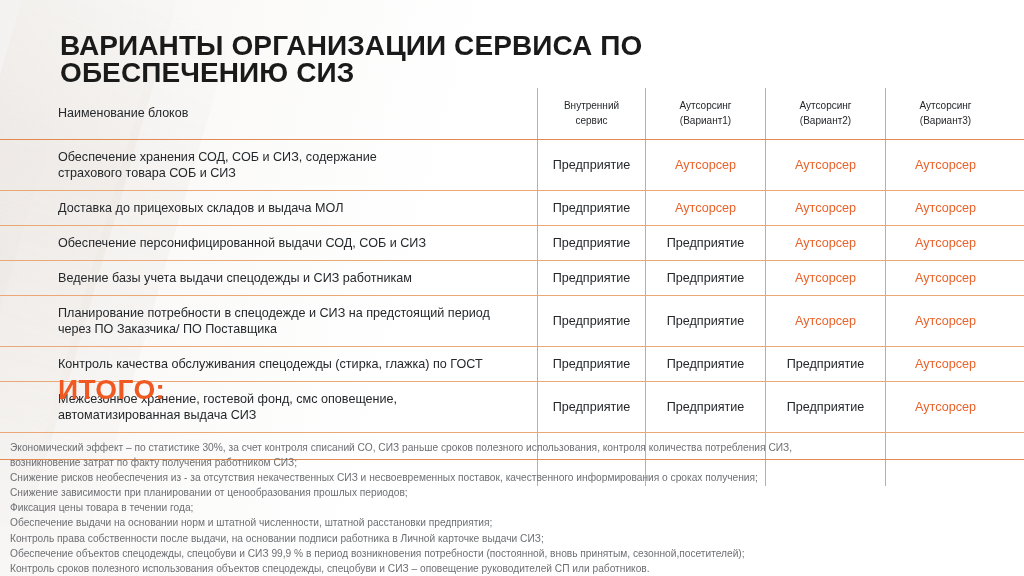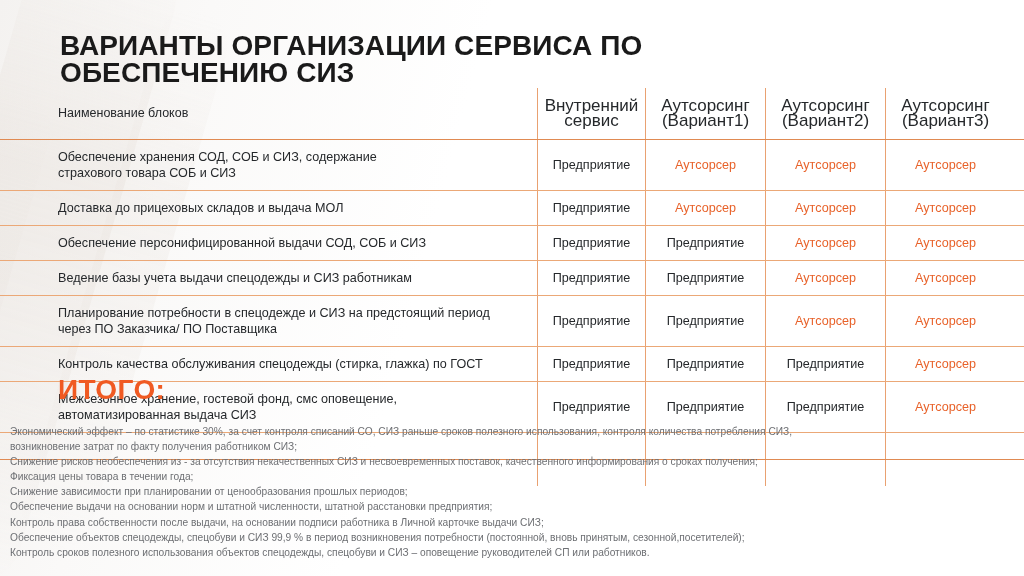--- a/index.html
+++ b/index.html
@@ -99,21 +99,21 @@
   }
 
   .hdr .c-name,
   .hdr .c-val,
   .hdr .c-tail { padding-top: 10px; padding-bottom: 11px; }
   .hdr .c-name {
     font-size: 12.5px;
     color: #25282b;
   }
   .hdr .c-val {
-    font-size: 17px;
+    font-size: 10px;
     line-height: 15px;
     color: #25282b;
   }
 
   .cellname {
     font-size: 12.6px;
     line-height: 16px;
     color: #25282b;
   }
   .val {
@@ -137,21 +137,21 @@
     font-size: 28px;
     font-weight: bold;
     color: #f05a22;
     letter-spacing: 0.4px;
     z-index: 4;
   }
 
   .notes {
     position: absolute;
     left: 10px;
-    top: 424px;
+    top: 440px;
     width: 1010px;
     z-index: 4;
   }
   .notes .line {
     font-size: 10.2px;
     line-height: 15.1px;
     color: #6d6f73;
     white-space: nowrap;
   }
 </style>
@@ -352,21 +352,21 @@
     </div>
 
   </div>
 
   <div class="itogo">ИТОГО:</div>
 
   <div class="notes">
     <div class="line">Экономический эффект – по статистике 30%, за счет контроля списаний СО, СИЗ раньше сроков полезного использования, контроля количества потребления СИЗ,</div>
     <div class="line">возникновение затрат по факту получения работником СИЗ;</div>
     <div class="line">Снижение рисков необеспечения из - за отсутствия некачественных СИЗ и несвоевременных поставок, качественного информирования о сроках получения;</div>
+    <div class="line">Снижение зависимости при планировании от ценообразования прошлых периодов;</div>
     <div class="line">Фиксация цены товара в течении года;</div>
-    <div class="line">Снижение зависимости при планировании от ценообразования прошлых периодов;</div>
     <div class="line">Обеспечение выдачи на основании норм и штатной численности, штатной расстановки предприятия;</div>
     <div class="line">Контроль права собственности после выдачи, на основании подписи работника в Личной карточке выдачи СИЗ;</div>
     <div class="line">Обеспечение объектов спецодежды, спецобуви и СИЗ 99,9 % в период возникновения потребности (постоянной, вновь принятым, сезонной,посетителей);</div>
     <div class="line">Контроль сроков полезного использования объектов спецодежды, спецобуви и СИЗ – оповещение руководителей СП или работников.</div>
   </div>
 
 </div>
 
 </body></html>

